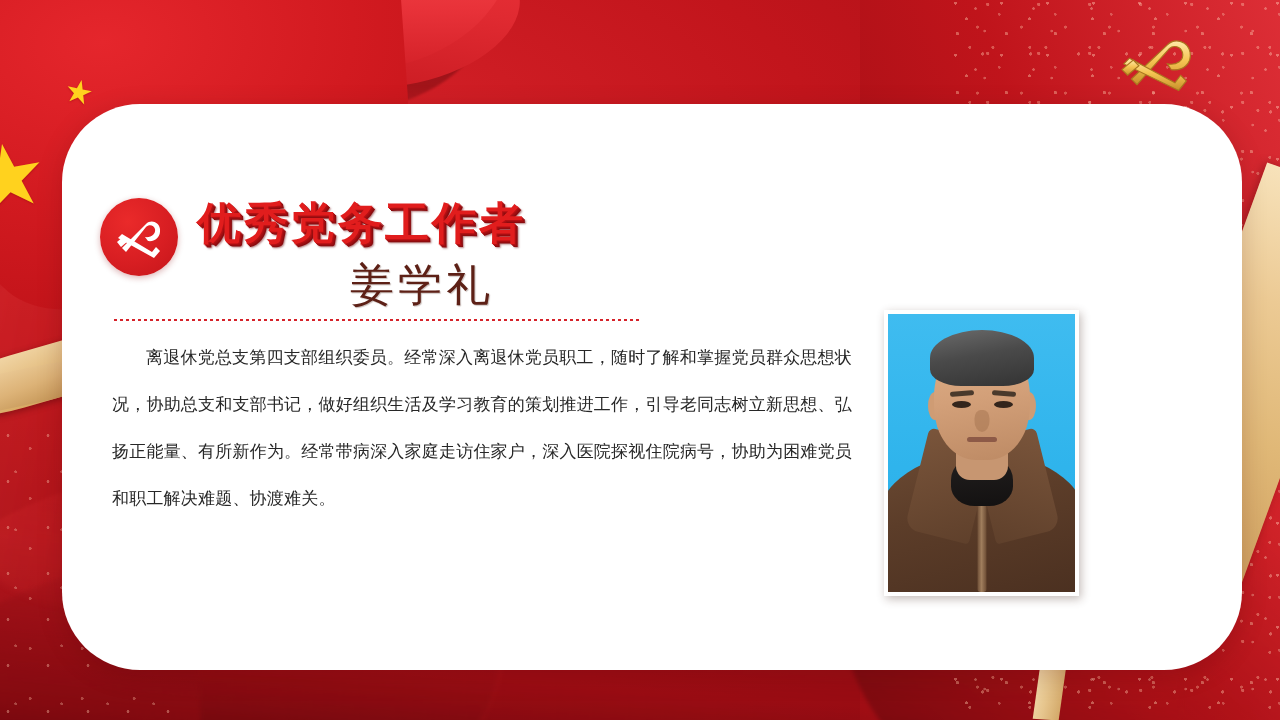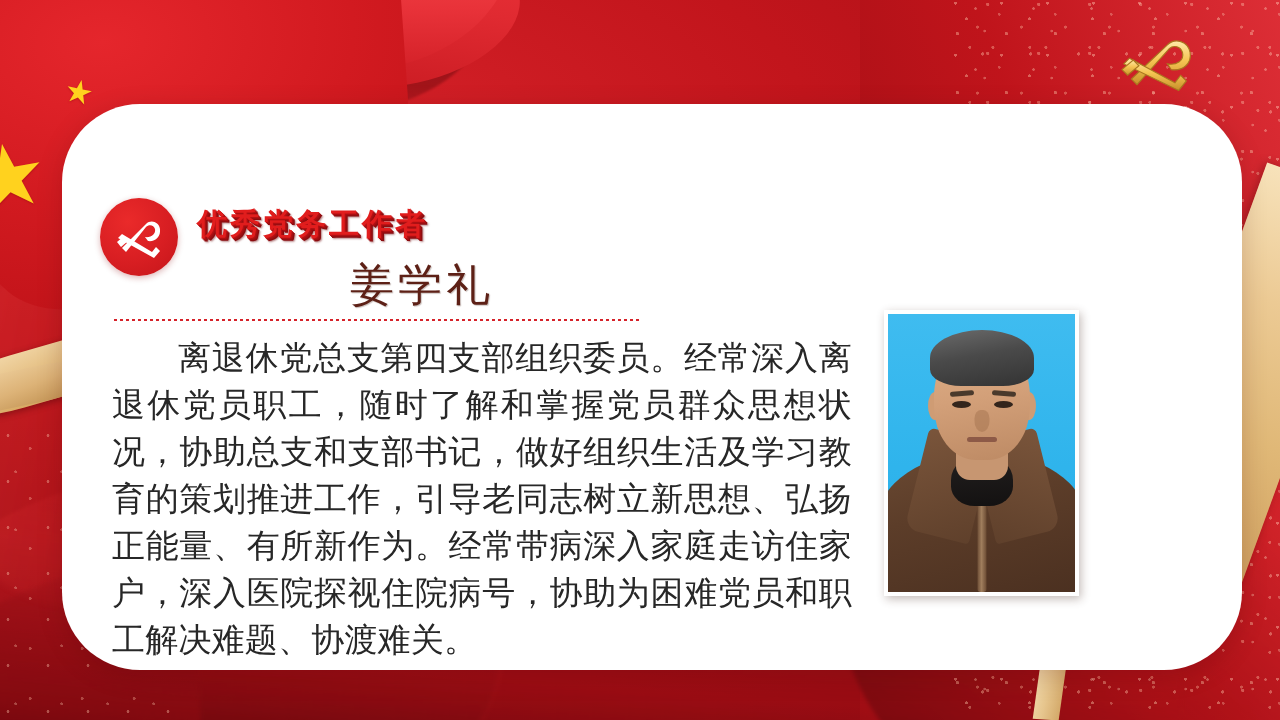--- a/index.html
+++ b/index.html
@@ -155,23 +155,23 @@
   
   .badge{
     position:absolute;left:38px;top:94px;width:78px;height:78px;border-radius:50%;
     background:radial-gradient(circle at 36% 30%, #ea2a2a 0%, #d81e22 55%, #c4151a 100%);
     box-shadow:0 2px 6px rgba(140,10,14,.30);
   }
   .badge svg{position:absolute;left:12px;top:12px;width:54px;height:54px;}
 
   
   .title{
-    position:absolute;left:135px;top:100px;
+    position:absolute;left:135px;top:90px;
     font-family:"DejaVu Serif","Liberation Serif",serif;
-    font-size:30px;font-weight:bold;letter-spacing:3px;
+    font-size:44px;font-weight:bold;letter-spacing:3px;
     color:#e11d1d;
     text-shadow:
       1px 1px 0 #b21013, 2px 2px 0 #9d0e11, 3px 3px 0 #8a0c0f,
       4px 4px 2px rgba(110,8,10,.5);
   }
   .name{
     position:absolute;left:288px;top:152px;
     font-family:"DejaVu Serif","Liberation Serif",serif;
     font-size:44px;font-weight:normal;letter-spacing:4px;
     color:#5d2016;
@@ -180,21 +180,21 @@
   .divider{
     position:absolute;left:52px;top:215px;width:528px;height:2px;
     background-image:linear-gradient(to right,#d6222a 0 3px, transparent 3px 6px);
     background-size:6px 2px;background-repeat:repeat-x;
   }
 
   
   .body-text{
     position:absolute;left:50px;top:230px;width:740px;
     font-family:"DejaVu Sans","Liberation Sans",sans-serif;
-    font-size:33px;line-height:47px;color:#272727;
+    font-size:17px;line-height:47px;color:#272727;
     text-align:justify;text-justify:inter-character;
     letter-spacing:.2px;
   }
   .body-text p{margin:0;text-indent:2em;}
 
   
   .photo-frame{
     position:absolute;left:822px;top:206px;width:187px;height:278px;
     background:#fff;padding:4px;
     box-shadow:2px 3px 9px rgba(60,30,20,.30);

